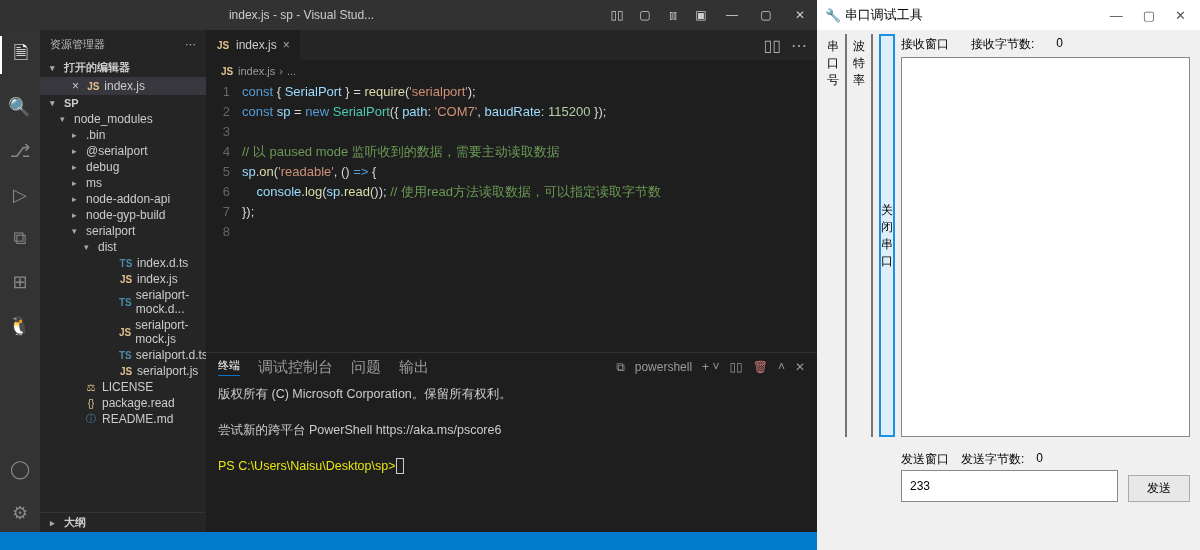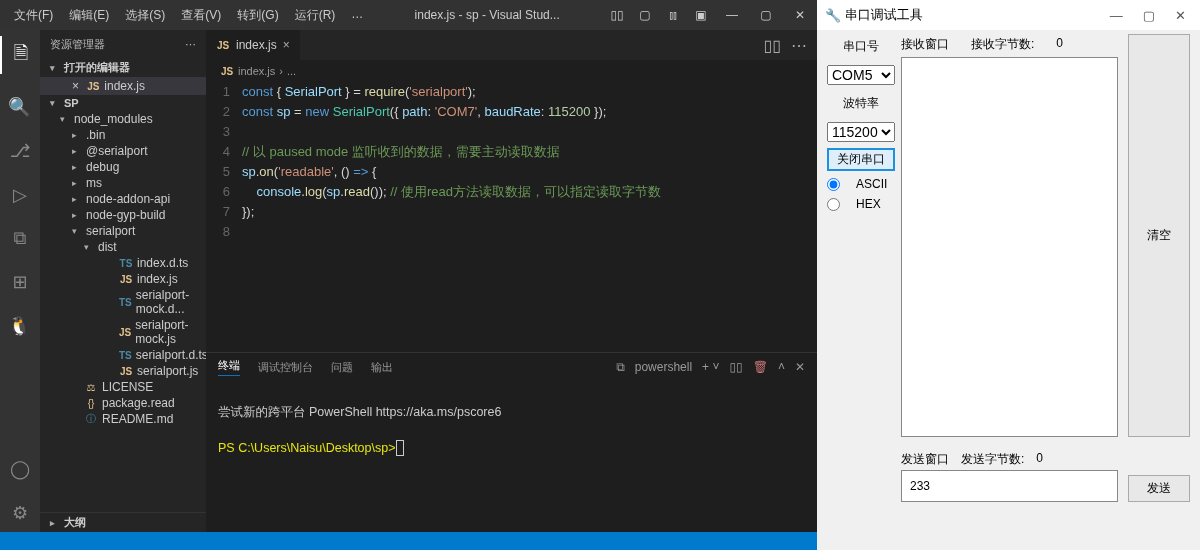--- a/index.html
+++ b/index.html
@@ -34,60 +34,51 @@
 .tab .close { color: #aaa; }
 .tabs-right { margin-left: auto; display: flex; gap: 10px; padding-right: 10px; color: #aaa; }
 .breadcrumb { height: 22px; background: #1e1e1e; display: flex; align-items: center; padding-left: 14px; font-size: 11px; color: #999; gap: 4px; }
 .editor { flex: 1; background: #1e1e1e; display: flex; font-family: Consolas, monospace; font-size: 13px; line-height: 20px; overflow: hidden; }
 .gutter { width: 36px; text-align: right; color: #666; padding-right: 12px; }
 .code { flex: 1; white-space: pre; color: #d4d4d4; }
 .kw { color: #569cd6; } .fn { color: #dcdcaa; } .cls { color: #4ec9b0; } .str { color: #ce9178; } .num { color: #b5cea8; } .cmt { color: #6a9955; } .var { color: #9cdcfe; } .prop { color: #9cdcfe; }
 .panel { height: 180px; border-top: 1px solid #333; display: flex; flex-direction: column; font-size: 12px; }
 .panel-tabs { height: 28px; display: flex; align-items: center; gap: 18px; padding: 0 12px; color: #999; }
 .panel-tabs .ptab.active { color: #fff; border-bottom: 1px solid #0e70c0; padding-bottom: 2px; font-size: 11px; }
-.panel-tabs .ptab { font-size: 11px; cursor: pointer; }
+.panel-tabs .ptab { font-size: 15px; cursor: pointer; }
 .panel-right { margin-left: auto; display: flex; gap: 10px; align-items: center; }
 .terminal { flex: 1; padding: 4px 12px; font-family: Consolas, monospace; font-size: 12.5px; line-height: 18px; color: #ccc; }
 .terminal .yl { color: #e5e510; }
 .statusbar { height: 18px; background: #007acc; }
 .serial { flex: 1; background: #f0f0f0; display: flex; flex-direction: column; font-size: 12px; color: #000; }
 .serial-title { height: 30px; background: #fff; display: flex; align-items: center; padding: 0 8px; font-size: 13px; }
 .serial-title .win { margin-left: auto; display: flex; gap: 20px; color: #555; padding-right: 6px; }
 .serial-body { flex: 1; display: flex; flex-direction: column; padding: 4px 10px 6px 10px; }
 .serial-top { display: flex; gap: 6px; }
-.left-ctrl { width: 68px; display: flex; flex-direction: column; gap: 6px; font-size: 12px; }
+.left-ctrl { width: 68px; display: flex; flex-direction: row; gap: 6px; font-size: 12px; }
 .left-ctrl label { display: block; text-align: center; padding: 4px 0; }
 .left-ctrl select { width: 100%; font-size: 14px; }
 .left-ctrl button { width: 100%; border: 2px solid #1e90e0; background: #deeefa; padding: 1px 0; font-size: 12px; cursor: pointer; }
 .radio { display: flex; align-items: center; gap: 16px; font-size: 12px; }
 .recv-area { flex: 1; display: flex; flex-direction: column; }
 .recv-hdr { display: flex; gap: 22px; padding: 2px 0 4px 0; font-size: 12px; }
 .recv-box { flex: 1; background: #fff; border: 1px solid #888; min-height: 380px; }
 .clr-btn { width: 62px; margin-left: 4px; background: #e8e8e8; border: 1px solid #aaa; align-self: stretch; cursor: pointer; font-size: 12px; }
 .serial-bottom { display: flex; gap: 6px; margin-top: 12px; }
 .send-left { width: 68px; }
 .send-mid { flex: 1; display: flex; flex-direction: column; }
 .send-hdr { display: flex; gap: 12px; font-size: 12px; padding: 2px 0; }
 .send-input { width: 100%; border: 1px solid #888; padding: 8px; font-size: 12px; }
 .send-btn { width: 62px; margin-left: 4px; background: #e8e8e8; border: 1px solid #aaa; align-self: flex-end; padding: 4px 0; cursor: pointer; font-size: 12px; }
 </style>
 </head>
 <body>
 
 <div class="vscode">
   <div class="titlebar">
-    <div class="menus">
-      <span>文件(F)</span>
-      <span>编辑(E)</span>
-      <span>选择(S)</span>
-      <span>查看(V)</span>
-      <span>转到(G)</span>
-      <span>运行(R)</span>
-      <span>…</span>
-    </div>
     <div class="title">index.js - sp - Visual Stud...</div>
     <div class="icons-mid">
       <span>▯▯</span>
       <span>▢</span>
       <span>⫾⫾</span>
       <span>▣</span>
     </div>
     <div class="winctrl">
       <span>—</span>
       <span>▢</span>
@@ -242,20 +233,21 @@
             <span>⧉</span>
             <span>powershell</span>
             <span>+&nbsp;˅</span>
             <span>▯▯</span>
             <span style="color:#c77">🗑</span>
             <span>˄</span>
             <span>✕</span>
           </div>
         </div>
         <div class="terminal">
+<div>版权所有 (C) Microsoft Corporation。保留所有权利。</div>
 <br>
 <div>尝试新的跨平台 PowerShell https://aka.ms/pscore6</div>
 <br>
 <span class="yl">PS C:\Users\Naisu\Desktop\sp&gt; </span><span style="border:1px solid #ccc;padding:0 3px"></span>
         </div>
       </div>
     </div>
   </div>
   <div class="statusbar"></div>
 </div>
@@ -288,21 +280,20 @@
           </div>
       </div>
       <div class="recv-area">
         <div class="recv-hdr">
           <span>接收窗口</span>
           <span>接收字节数:</span>
           <span>0</span>
         </div>
         <div class="recv-box"></div>
       </div>
-      <button class="clr-btn">清空</button>
     </div>
     <div class="serial-bottom">
       <div class="send-left"></div>
       <div class="send-mid">
         <div class="send-hdr">
           <span>发送窗口</span>
           <span>发送字节数:</span>
           <span>0</span>
         </div>
         <input class="send-input" value="233" style="">

